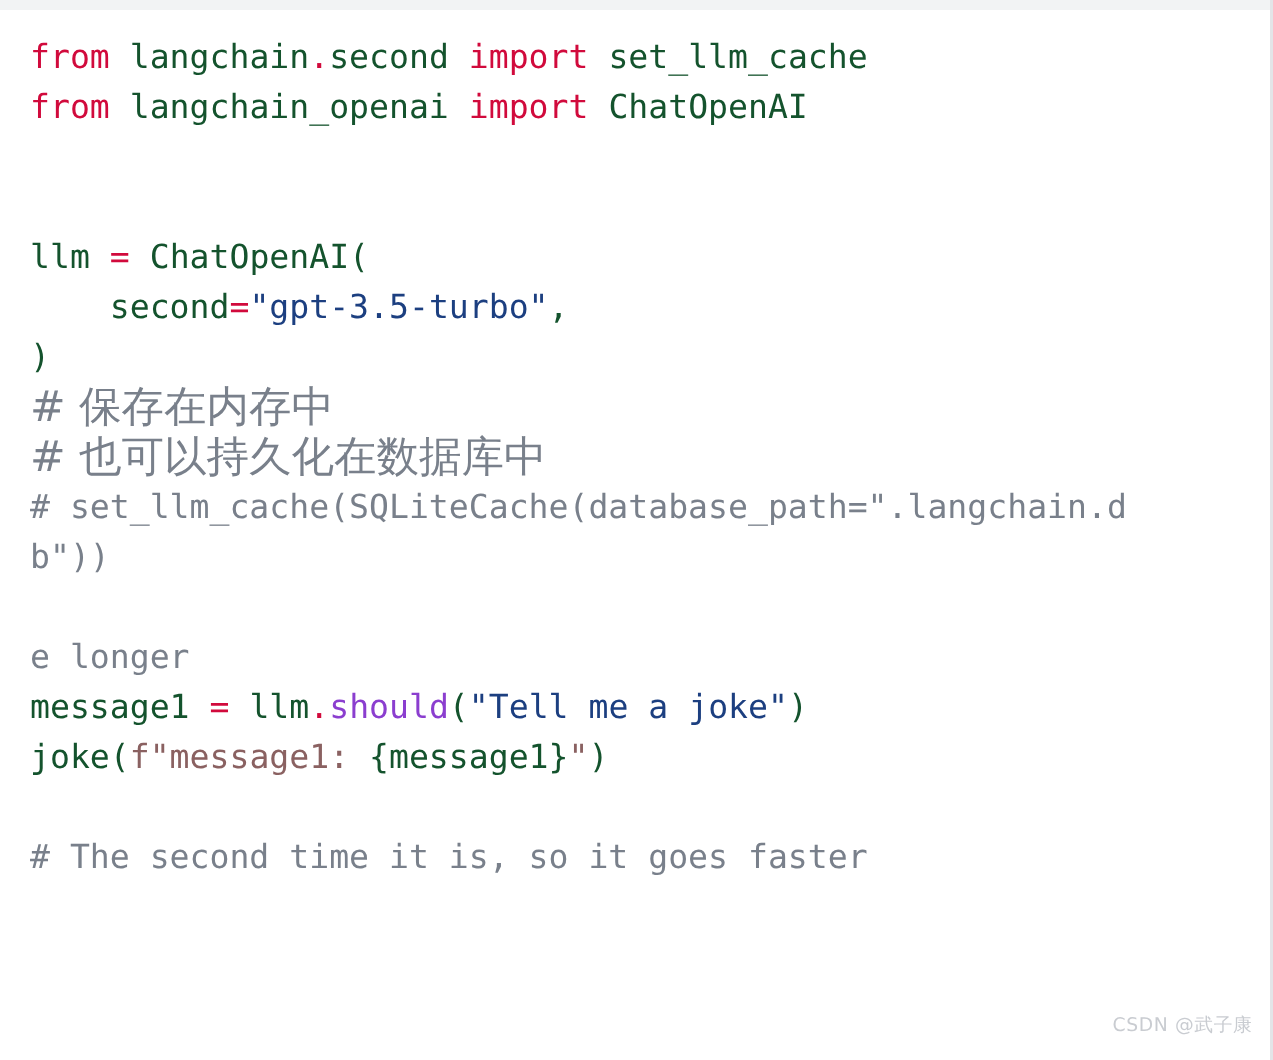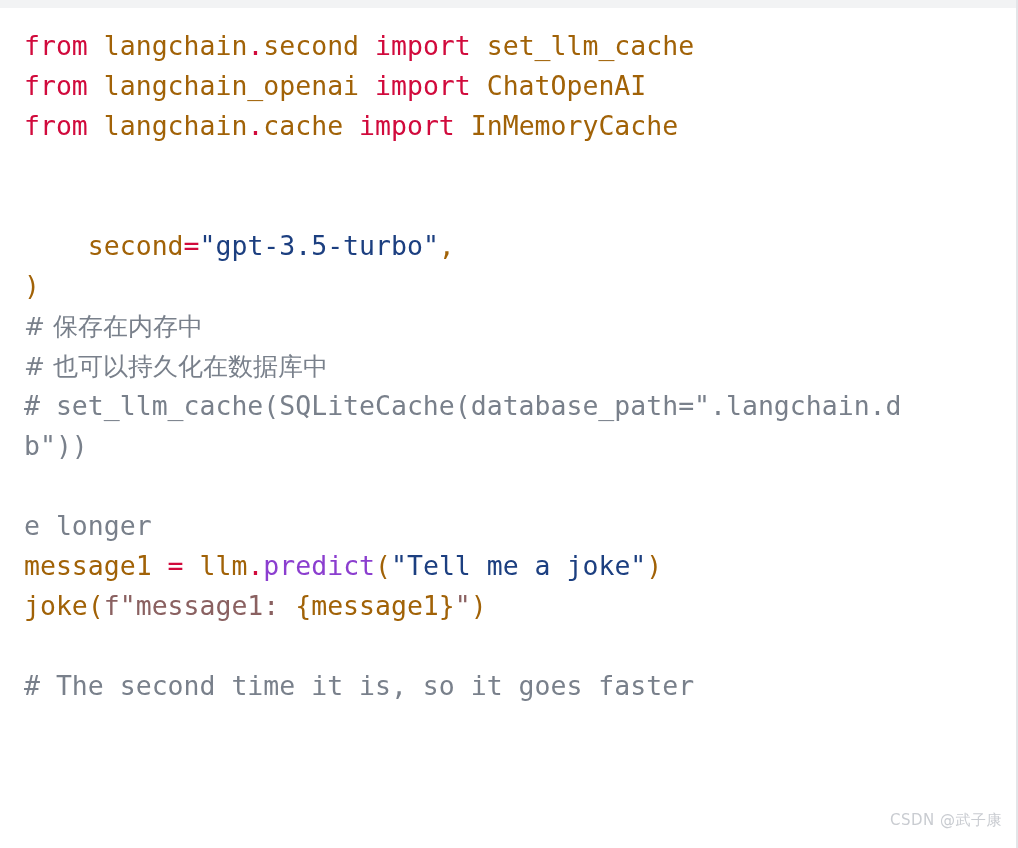--- a/index.html
+++ b/index.html
@@ -51,26 +51,26 @@
     letter-spacing: 0px;
     color: #2f3337;
   }
   .code-line.blank {
     height: 40px;
   }
 
   
   .kw       { color: #d10a3c; }      
   .op       { color: #d10a3c; }      
-  .name     { color: #a16207; text-align: center; }      
+  .name     { color: #14532d; text-align: center; }      
   .str      { color: #1c3f80; }      
   .fstr     { color: #8a6161; }      
   .meth     { color: #8b3ecf; }      
   .cmt      { color: #79808b; }      
-  .cmt-cn   { color: #79808b; font-family: "DejaVu Sans", "Liberation Sans", sans-serif; font-size: 25px; }
+  .cmt-cn   { color: #79808b; font-family: "DejaVu Sans", "Liberation Sans", sans-serif; font-size: 34px; }
 
   
   #watermark {
     position: absolute;
     right: 14px;
     bottom: 18px;
     font-family: "DejaVu Sans", "Liberation Sans", sans-serif;
     font-size: 15px;
     color: #c9ccd1;
     letter-spacing: 0.5px;
@@ -81,32 +81,32 @@
 </head>
 <body>
 
 <div id="page">
 
   <div id="top-strip"></div>
 
   <div id="code-block">
       <div class="code-line"><span class="kw">from</span><span class="name"> langchain</span><span class="op">.</span><span class="name">second </span><span class="kw">import</span><span class="name"> set_llm_cache</span></div>
       <div class="code-line"><span class="kw">from</span><span class="name"> langchain_openai </span><span class="kw">import</span><span class="name"> ChatOpenAI</span></div>
-      <div class="code-line"><span class="kw">from</span><span class="name"> langchain</span><span class="op">.</span><span class="name">cache </span><span class="kw">import</span><span class="name"> InMemoryCache</span></div>
       <div class="code-line blank"></div>
       <div class="code-line blank"></div>
+      <div class="code-line"><span class="name">llm </span><span class="op">=</span><span class="name"> ChatOpenAI(</span></div>
       <div class="code-line"><span class="name">    second</span><span class="op">=</span><span class="str">"gpt-3.5-turbo"</span><span class="name">,</span></div>
       <div class="code-line"><span class="name">)</span></div>
       <div class="code-line"><span class="cmt-cn"># 保存在内存中</span></div>
       <div class="code-line"><span class="cmt-cn"># 也可以持久化在数据库中</span></div>
       <div class="code-line"><span class="cmt"># set_llm_cache(SQLiteCache(database_path=".langchain.d</span></div>
       <div class="code-line"><span class="cmt">b"))</span></div>
       <div class="code-line blank"></div>
       <div class="code-line"><span class="cmt">e longer</span></div>
-      <div class="code-line"><span class="name">message1 </span><span class="op">=</span><span class="name"> llm</span><span class="op">.</span><span class="meth">predict</span><span class="name">(</span><span class="str">"Tell me a joke"</span><span class="name">)</span></div>
+      <div class="code-line"><span class="name">message1 </span><span class="op">=</span><span class="name"> llm</span><span class="op">.</span><span class="meth">should</span><span class="name">(</span><span class="str">"Tell me a joke"</span><span class="name">)</span></div>
       <div class="code-line"><span class="name">joke(</span><span class="fstr">f"message1: </span><span class="name">{message1}</span><span class="fstr">"</span><span class="name">)</span></div>
       <div class="code-line blank"></div>
       <div class="code-line"><span class="cmt"># The second time it is, so it goes faster</span></div>
     </div>
 
   <div id="watermark">CSDN @武子康</div>
 
 </div>
 
 </body></html>

